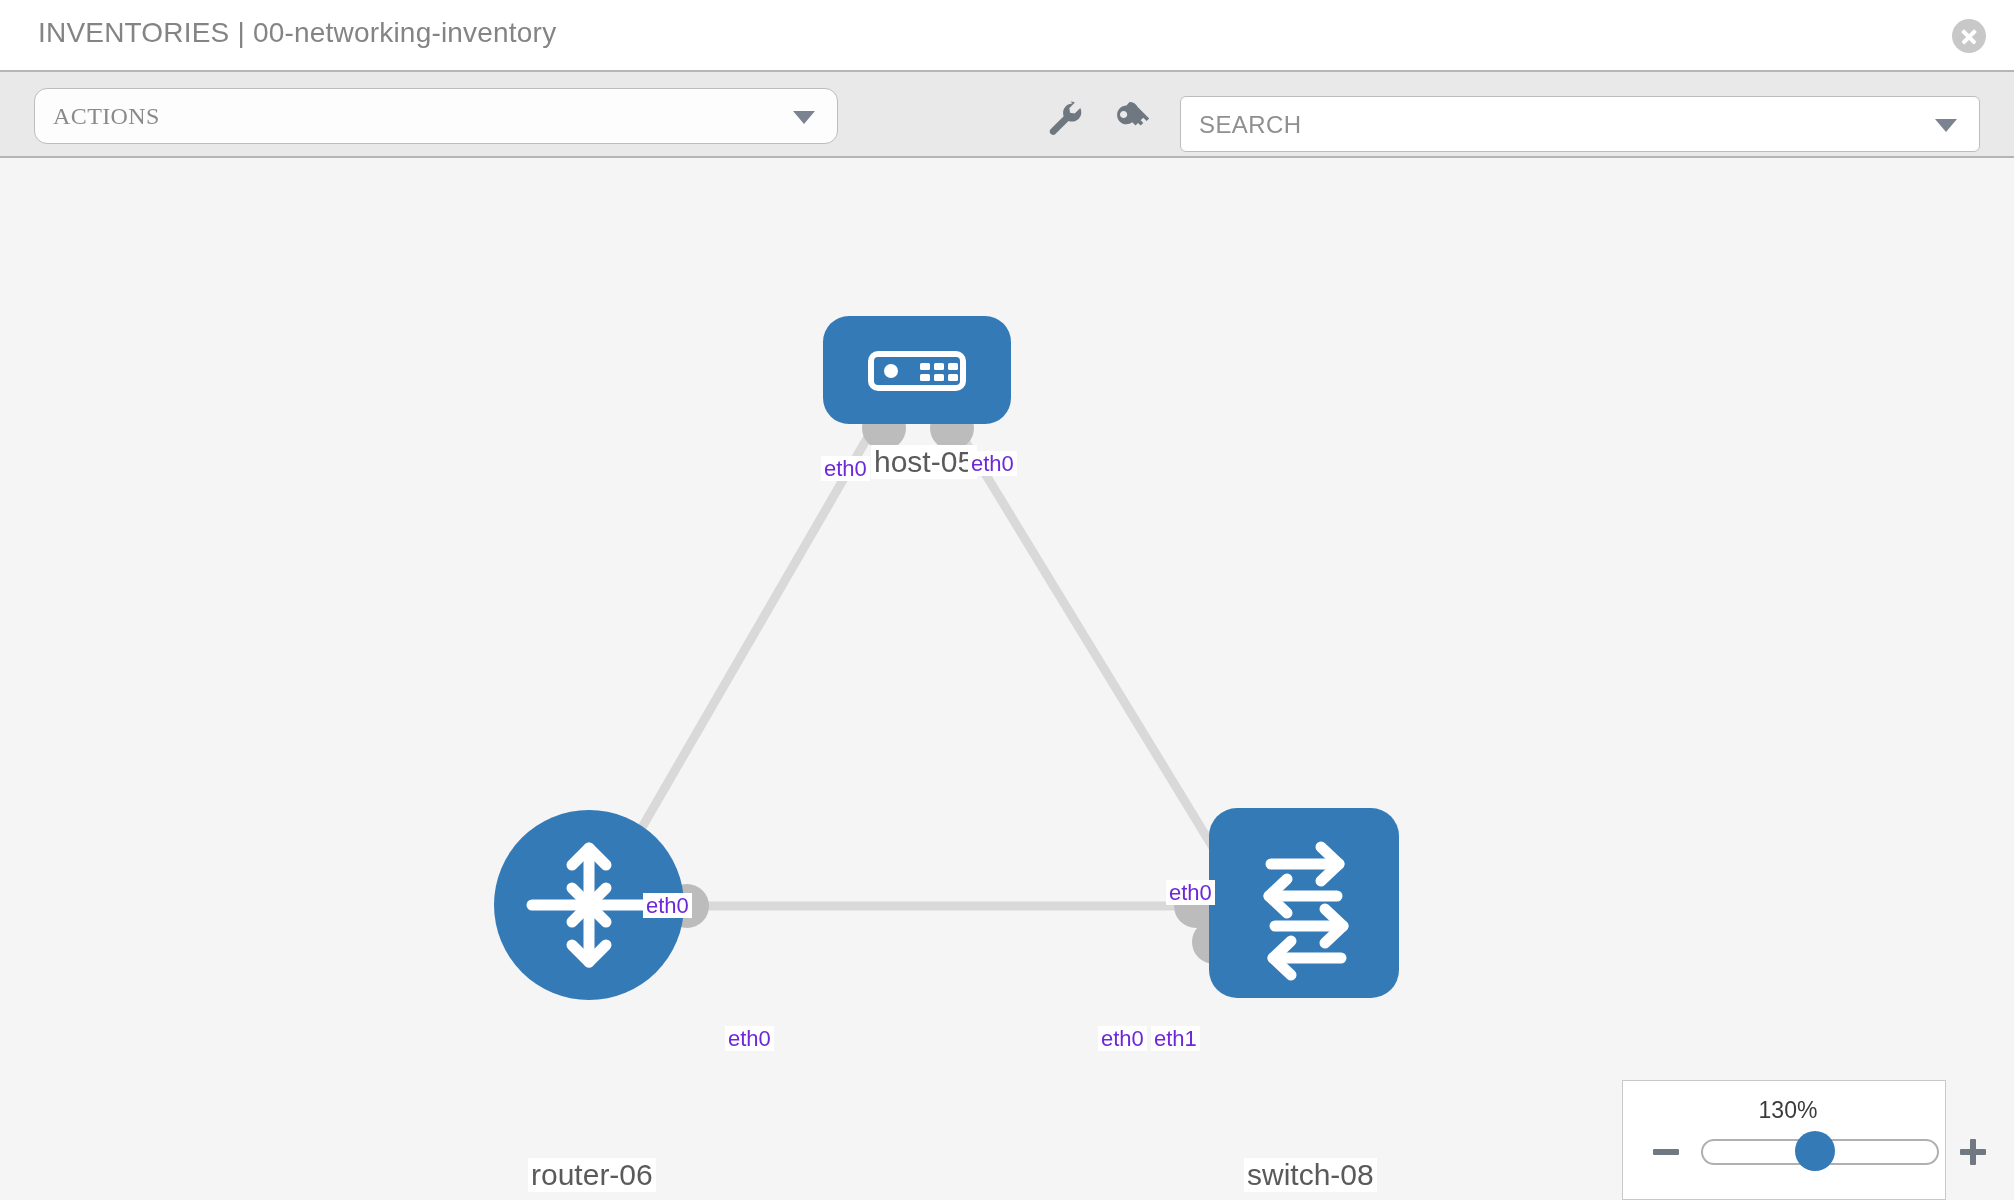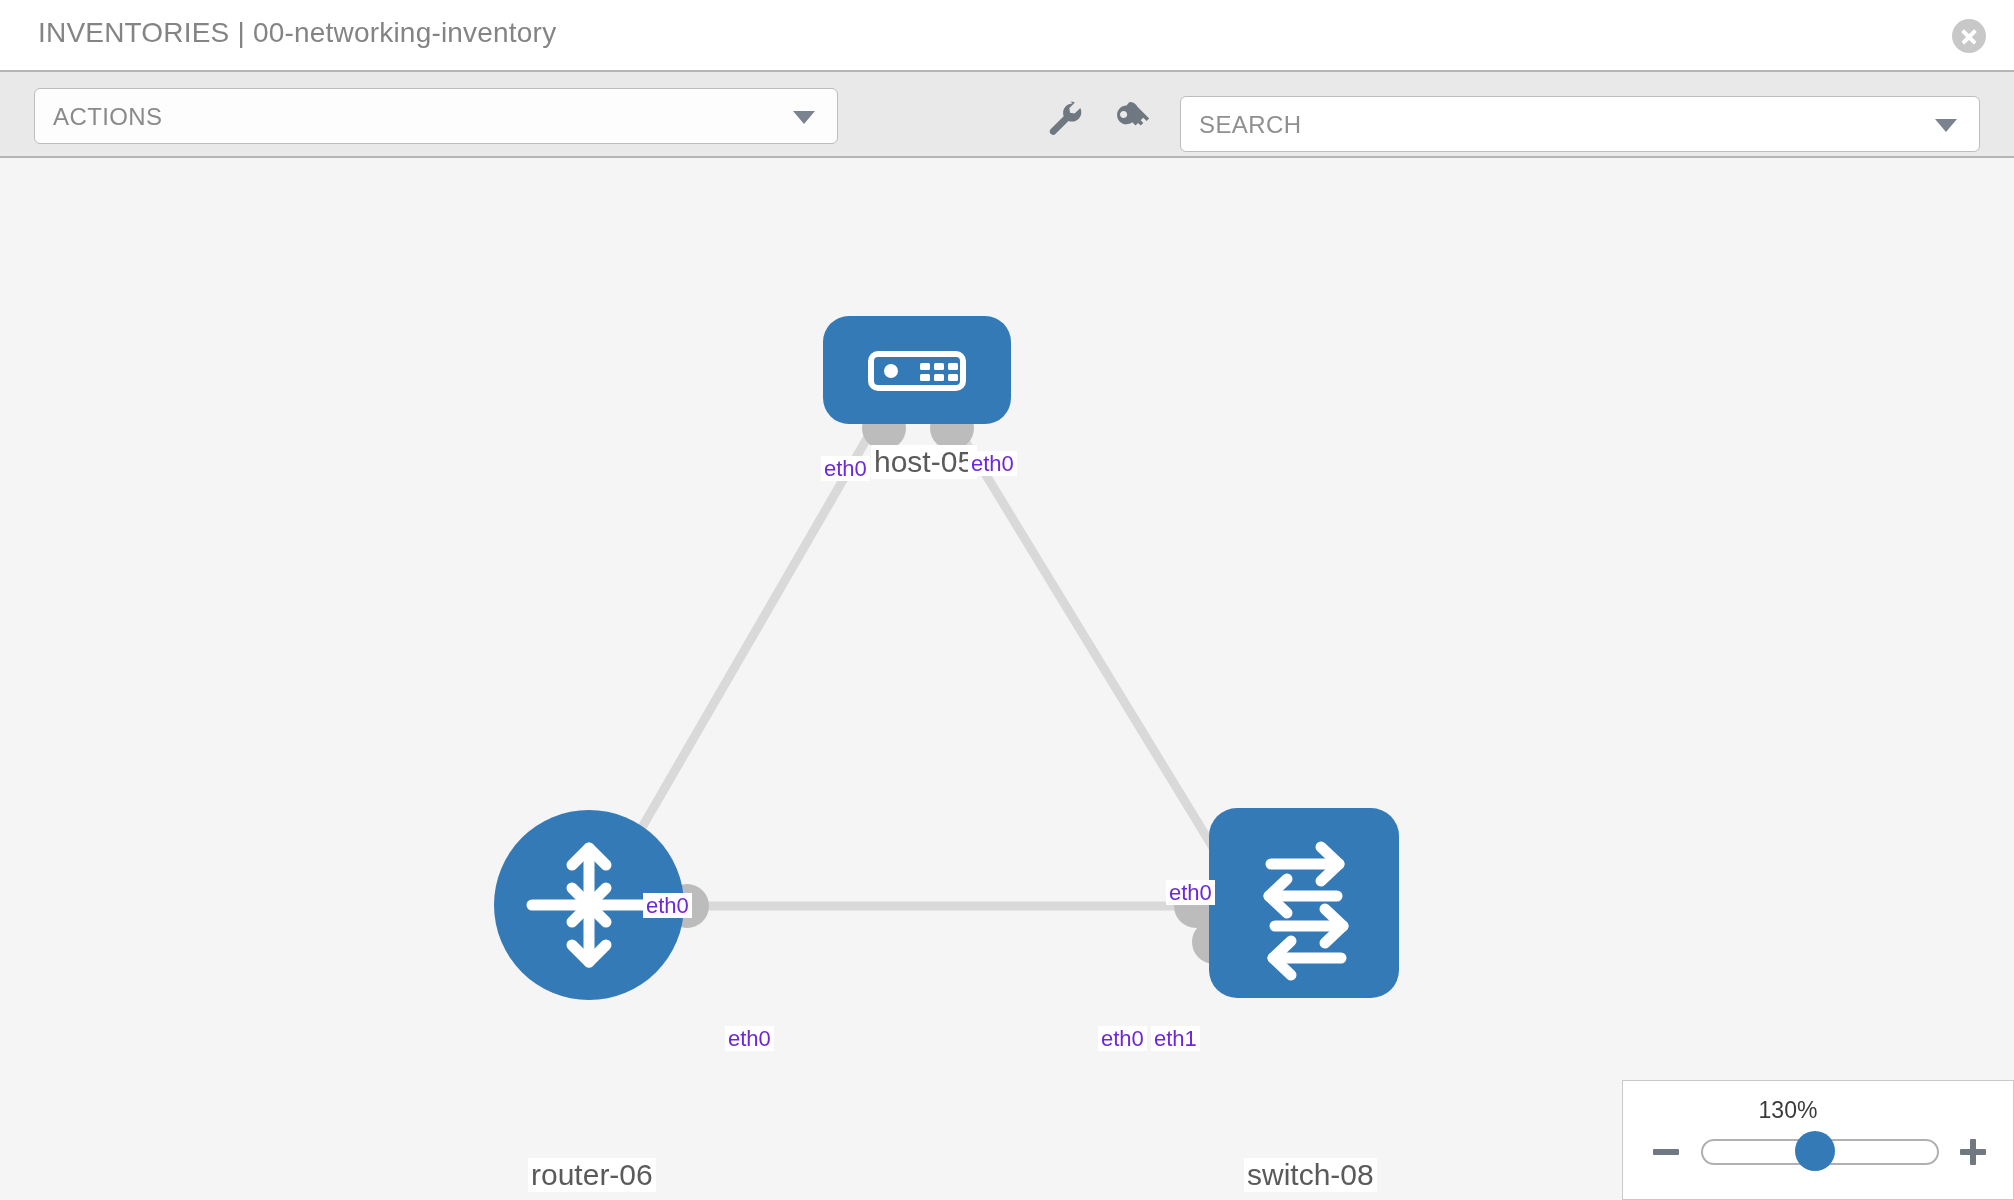--- a/index.html
+++ b/index.html
@@ -55,21 +55,22 @@
     width: 2014px; height: 88px;
     background: #e9e9e9;
     border-top: 2px solid #b5b5b5;
     border-bottom: 2px solid #b5b5b5;
   }
   .actions-select {
     position: absolute; left: 34px; top: 16px;
     width: 804px; height: 56px;
     background: #fdfdfd;
     border: 1px solid #bdbdbd;
-    border-radius: 6px;
+    border-radius: 13px;
+    font-family: Liberation Serif, serif;
   }
   .actions-select .label {
     position: absolute; left: 18px; top: 14px;
     font-size: 24px;
     color: #8a8a8a;
     letter-spacing: 0.4px;
   }
   .caret {
     position: absolute;
     width: 0; height: 0;
@@ -156,21 +157,21 @@
     white-space: nowrap;
     line-height: 1.05;
   }
   .lbl-node  { font-size: 30px; color: #5a5a5a; padding: 1px 3px; }
   .lbl-iface { font-size: 22px; color: #6d28d9; padding: 1px 3px; }
 
   
   .zoom-panel {
     position: absolute;
     left: 1622px; top: 1080px;
-    width: 392px; height: 120px;
+    width: 324px; height: 120px;
     background: #ffffff;
     border: 1px solid #c9c9c9;
   }
   .zoom-value {
     position: absolute; top: 16px; left: 0;
     width: 330px;
     text-align: center;
     font-size: 23px;
     color: #3b3b3b;
   }

